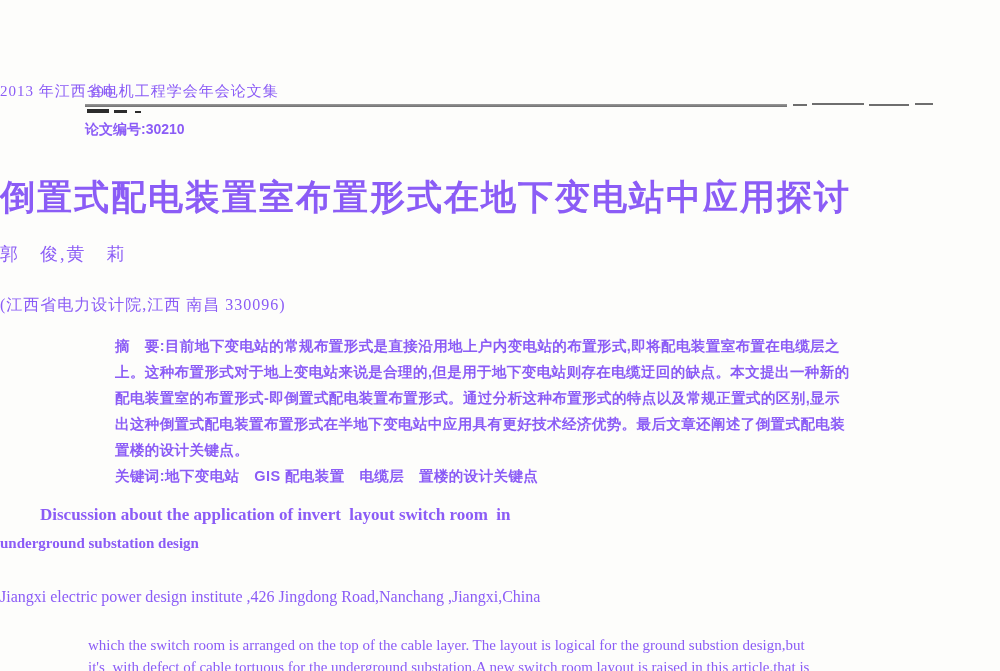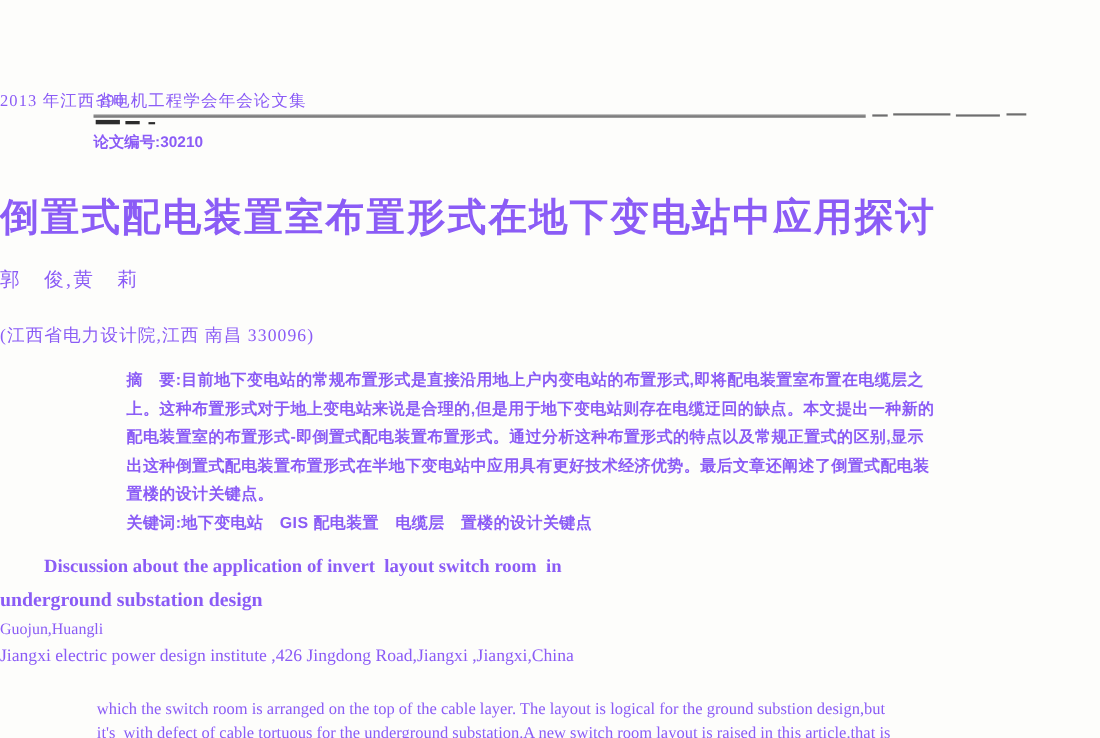--- a/index.html
+++ b/index.html
@@ -74,21 +74,21 @@
     font-weight:bold;
     font-size:14.5px;
     line-height:26px;
     letter-spacing:0.4px;
   }
   .cn-abstract .line{white-space:pre-wrap;}
   .kw-line{margin-top:0px;}
 
   
   .en-title1{top:505px;font-weight:bold;font-size:17px;padding-left:40px;}
-  .en-title2{top:535px;font-weight:bold;font-size:18px;}
+  .en-title2{top:535px;font-weight:bold;font-size:15px;}
   .en-authors{top:564px;font-size:14.5px;}
   .en-affiliation{top:588px;font-size:16px;}
   .en-abstract-l1{left:88px;top:611px;width:842px;font-size:15px;line-height:17px;}
   .en-abstract-l2{left:88px;top:637px;width:842px;font-size:15px;line-height:17px;}
   .en-abstract-l3{left:88px;top:659px;width:842px;font-size:15px;line-height:17px;}
   .en-label{font-weight:bold;}
 </style>
 </head>
 <body>
 
@@ -115,19 +115,18 @@
     <div class="line"><span class="en-label">摘　要:</span><span class="pre">目前地下变电站的常规布置形式是直接沿用地上户内变电站的布置形式,即将配电装置室布置在电缆层之</span></div>
     <div class="line">上。这种布置形式对于地上变电站来说是合理的,但是用于地下变电站则存在电缆迂回的缺点。本文提出一种新的</div>
     <div class="line">配电装置室的布置形式-即倒置式配电装置布置形式。通过分析这种布置形式的特点以及常规正置式的区别,显示</div>
     <div class="line">出这种倒置式配电装置布置形式在半地下变电站中应用具有更好技术经济优势。最后文章还阐述了倒置式配电装</div>
     <div class="line">置楼的设计关键点。</div>
     <div class="line kw-line"><span class="en-label">关键词:</span><span class="pre">地下变电站　GIS 配电装置　电缆层　置楼的设计关键点</span></div>
   </div>
 
   <div class="abs center en-title1 pre">Discussion about the application of invert  layout switch room  in</div>
   <div class="abs center en-title2 pre">underground substation design</div>
-  <div class="abs center en-authors">Guojun,Huangli</div>
-  <div class="abs center en-affiliation">Jiangxi electric power design institute ,426 Jingdong Road,Jiangxi ,Jiangxi,China</div>
+  <div class="abs center en-affiliation">Jiangxi electric power design institute ,426 Jingdong Road,Nanchang ,Jiangxi,China</div>
 
   <div class="abs en-abstract-l2 pre">which the switch room is arranged on the top of the cable layer. The layout is logical for the ground substion design,but</div>
   <div class="abs en-abstract-l3 pre">it's  with defect of cable tortuous for the underground substation.A new switch room layout is raised in this article.that is</div>
 
 </div>
 
 </body></html>

